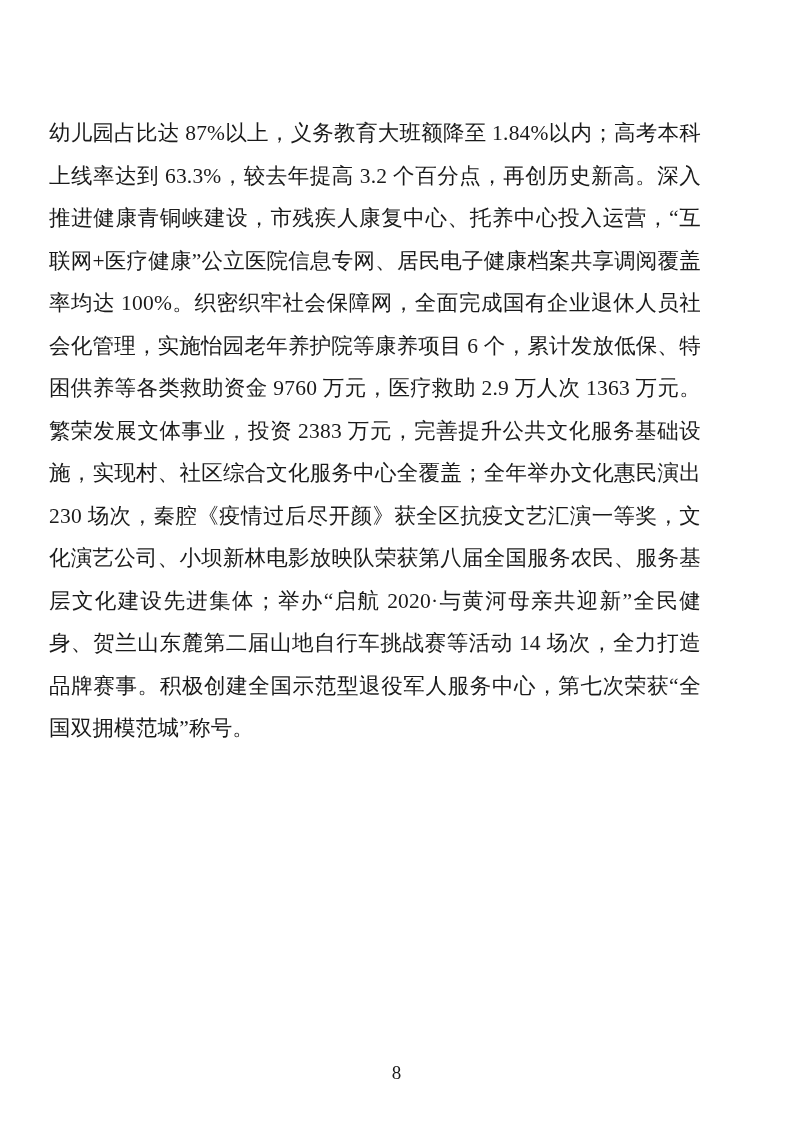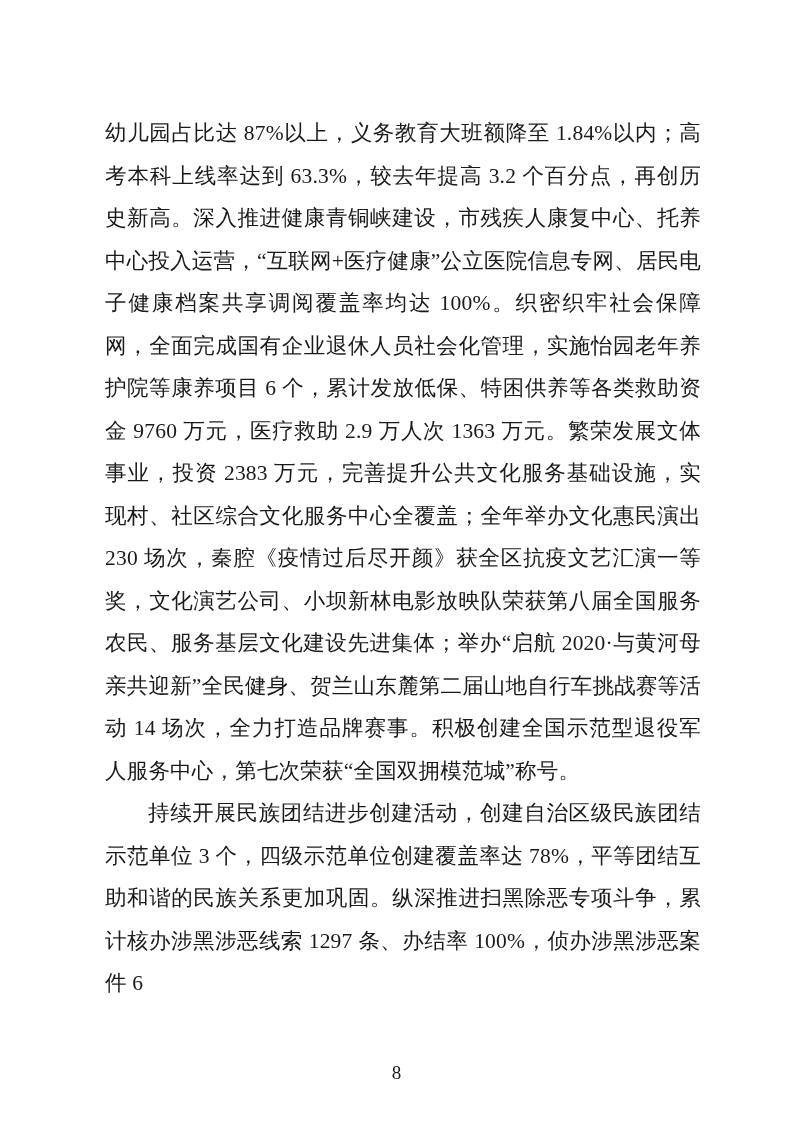--- a/index.html
+++ b/index.html
@@ -11,21 +11,21 @@
     width: 793px;
     height: 1122px;
     font-family: "Liberation Serif", "DejaVu Serif", serif;
     color: #1a1a1a;
   }
   .page {
     position: relative;
     width: 793px;
     height: 1122px;
     box-sizing: border-box;
-    padding: 112px 92px 40px 105px;
+    padding: 112px 92px 40px 49px;
     background: #ffffff;
   }
   .doc-body {
     font-size: 21.5px;
     line-height: 42.5px;
     text-align: justify;
     text-justify: inter-ideograph;
     letter-spacing: 0.2px;
   }
   .para {
@@ -55,16 +55,15 @@
     font-family: "Liberation Serif", "DejaVu Serif", serif;
     color: #1a1a1a;
   }
 </style>
 </head>
 <body>
 
 <div class="page">
   <div class="doc-body">
     <p class="para no-indent">幼儿园占比达 87%以上，义务教育大班额降至 1.84%以内；高考本科上线率达到 63.3%，较去年提高 3.2 个百分点，再创历史新高。深入推进健康青铜峡建设，市残疾人康复中心、托养中心投入运营，“互联网+医疗健康”公立医院信息专网、居民电子健康档案共享调阅覆盖率均达 100%。织密织牢社会保障网，全面完成国有企业退休人员社会化管理，实施怡园老年养护院等康养项目 6 个，累计发放低保、特困供养等各类救助资金 9760 万元，医疗救助 2.9 万人次 1363 万元。繁荣发展文体事业，投资 2383 万元，完善提升公共文化服务基础设施，实现村、社区综合文化服务中心全覆盖；全年举办文化惠民演出 230 场次，秦腔《疫情过后尽开颜》获全区抗疫文艺汇演一等奖，文化演艺公司、小坝新林电影放映队荣获第八届全国服务农民、服务基层文化建设先进集体；举办“启航 2020·与黄河母亲共迎新”全民健身、贺兰山东麓第二届山地自行车挑战赛等活动 14 场次，全力打造品牌赛事。积极创建全国示范型退役军人服务中心，第七次荣获“全国双拥模范城”称号。</p>
-    <p class="para">持续开展民族团结进步创建活动，创建自治区级民族团结示范单位 3 个，四级示范单位创建覆盖率达 78%，平等团结互助和谐的民族关系更加巩固。纵深推进扫黑除恶专项斗争，累计核办涉黑涉恶线索 1297 条、办结率 100%，侦办涉黑涉恶案件 6</p>
   </div>
   <div class="page-number">8</div>
 </div>
 
 </body></html>

